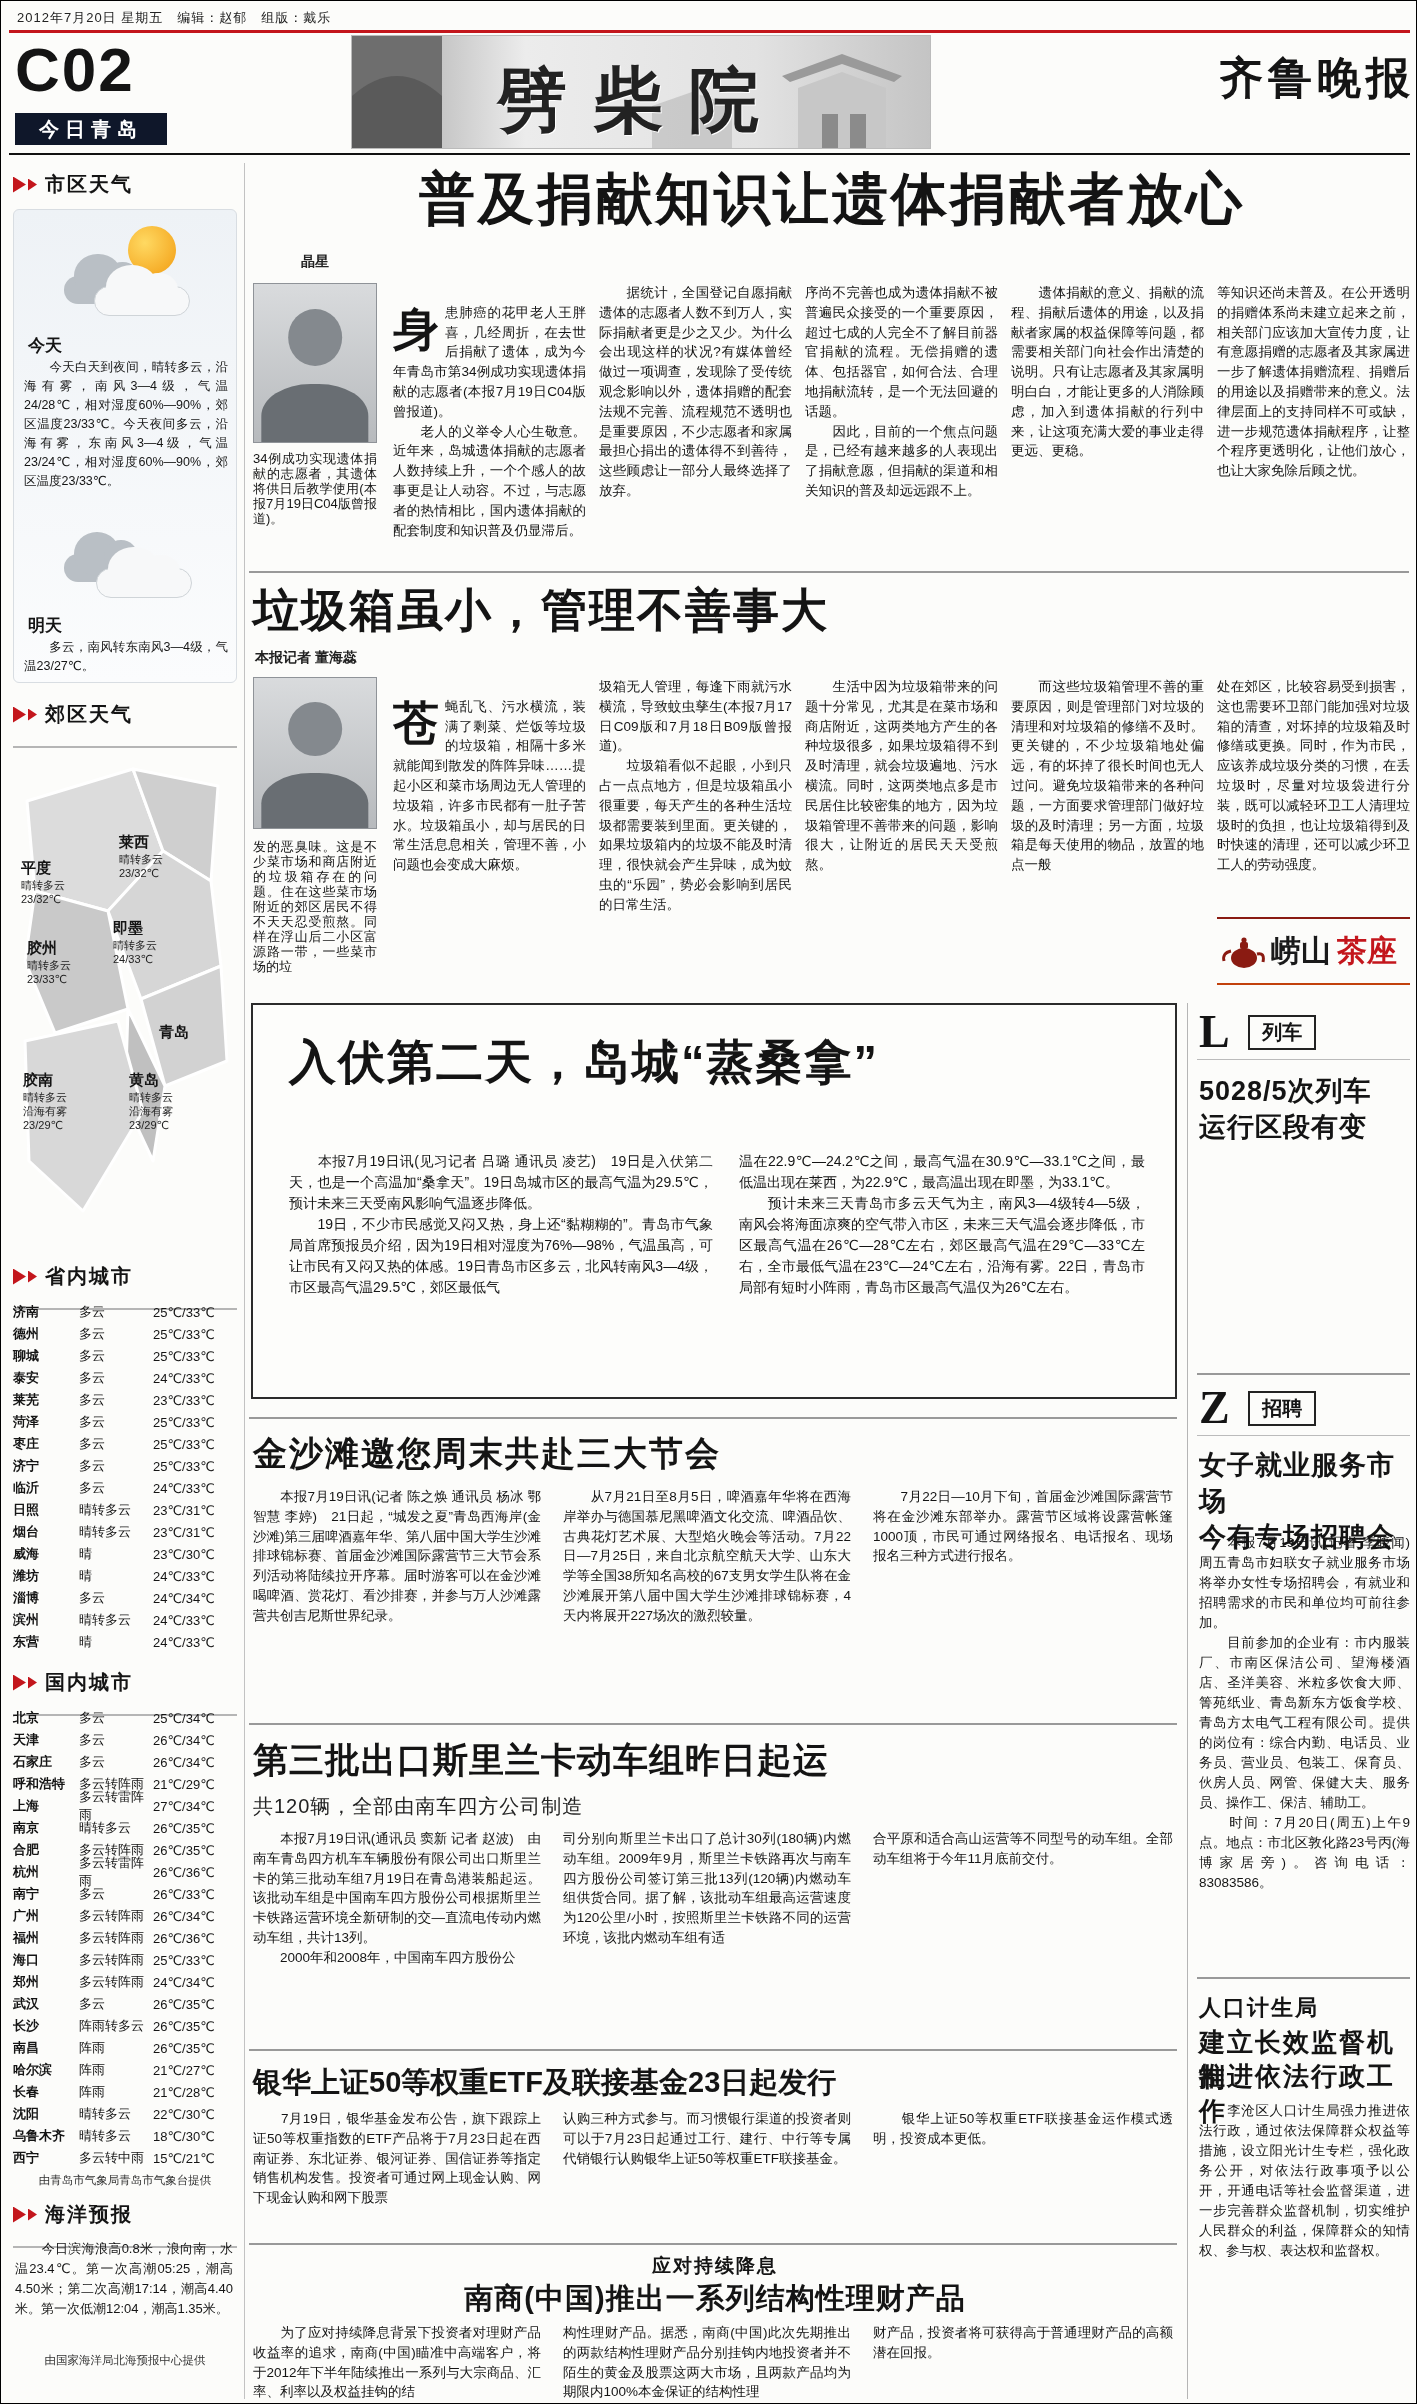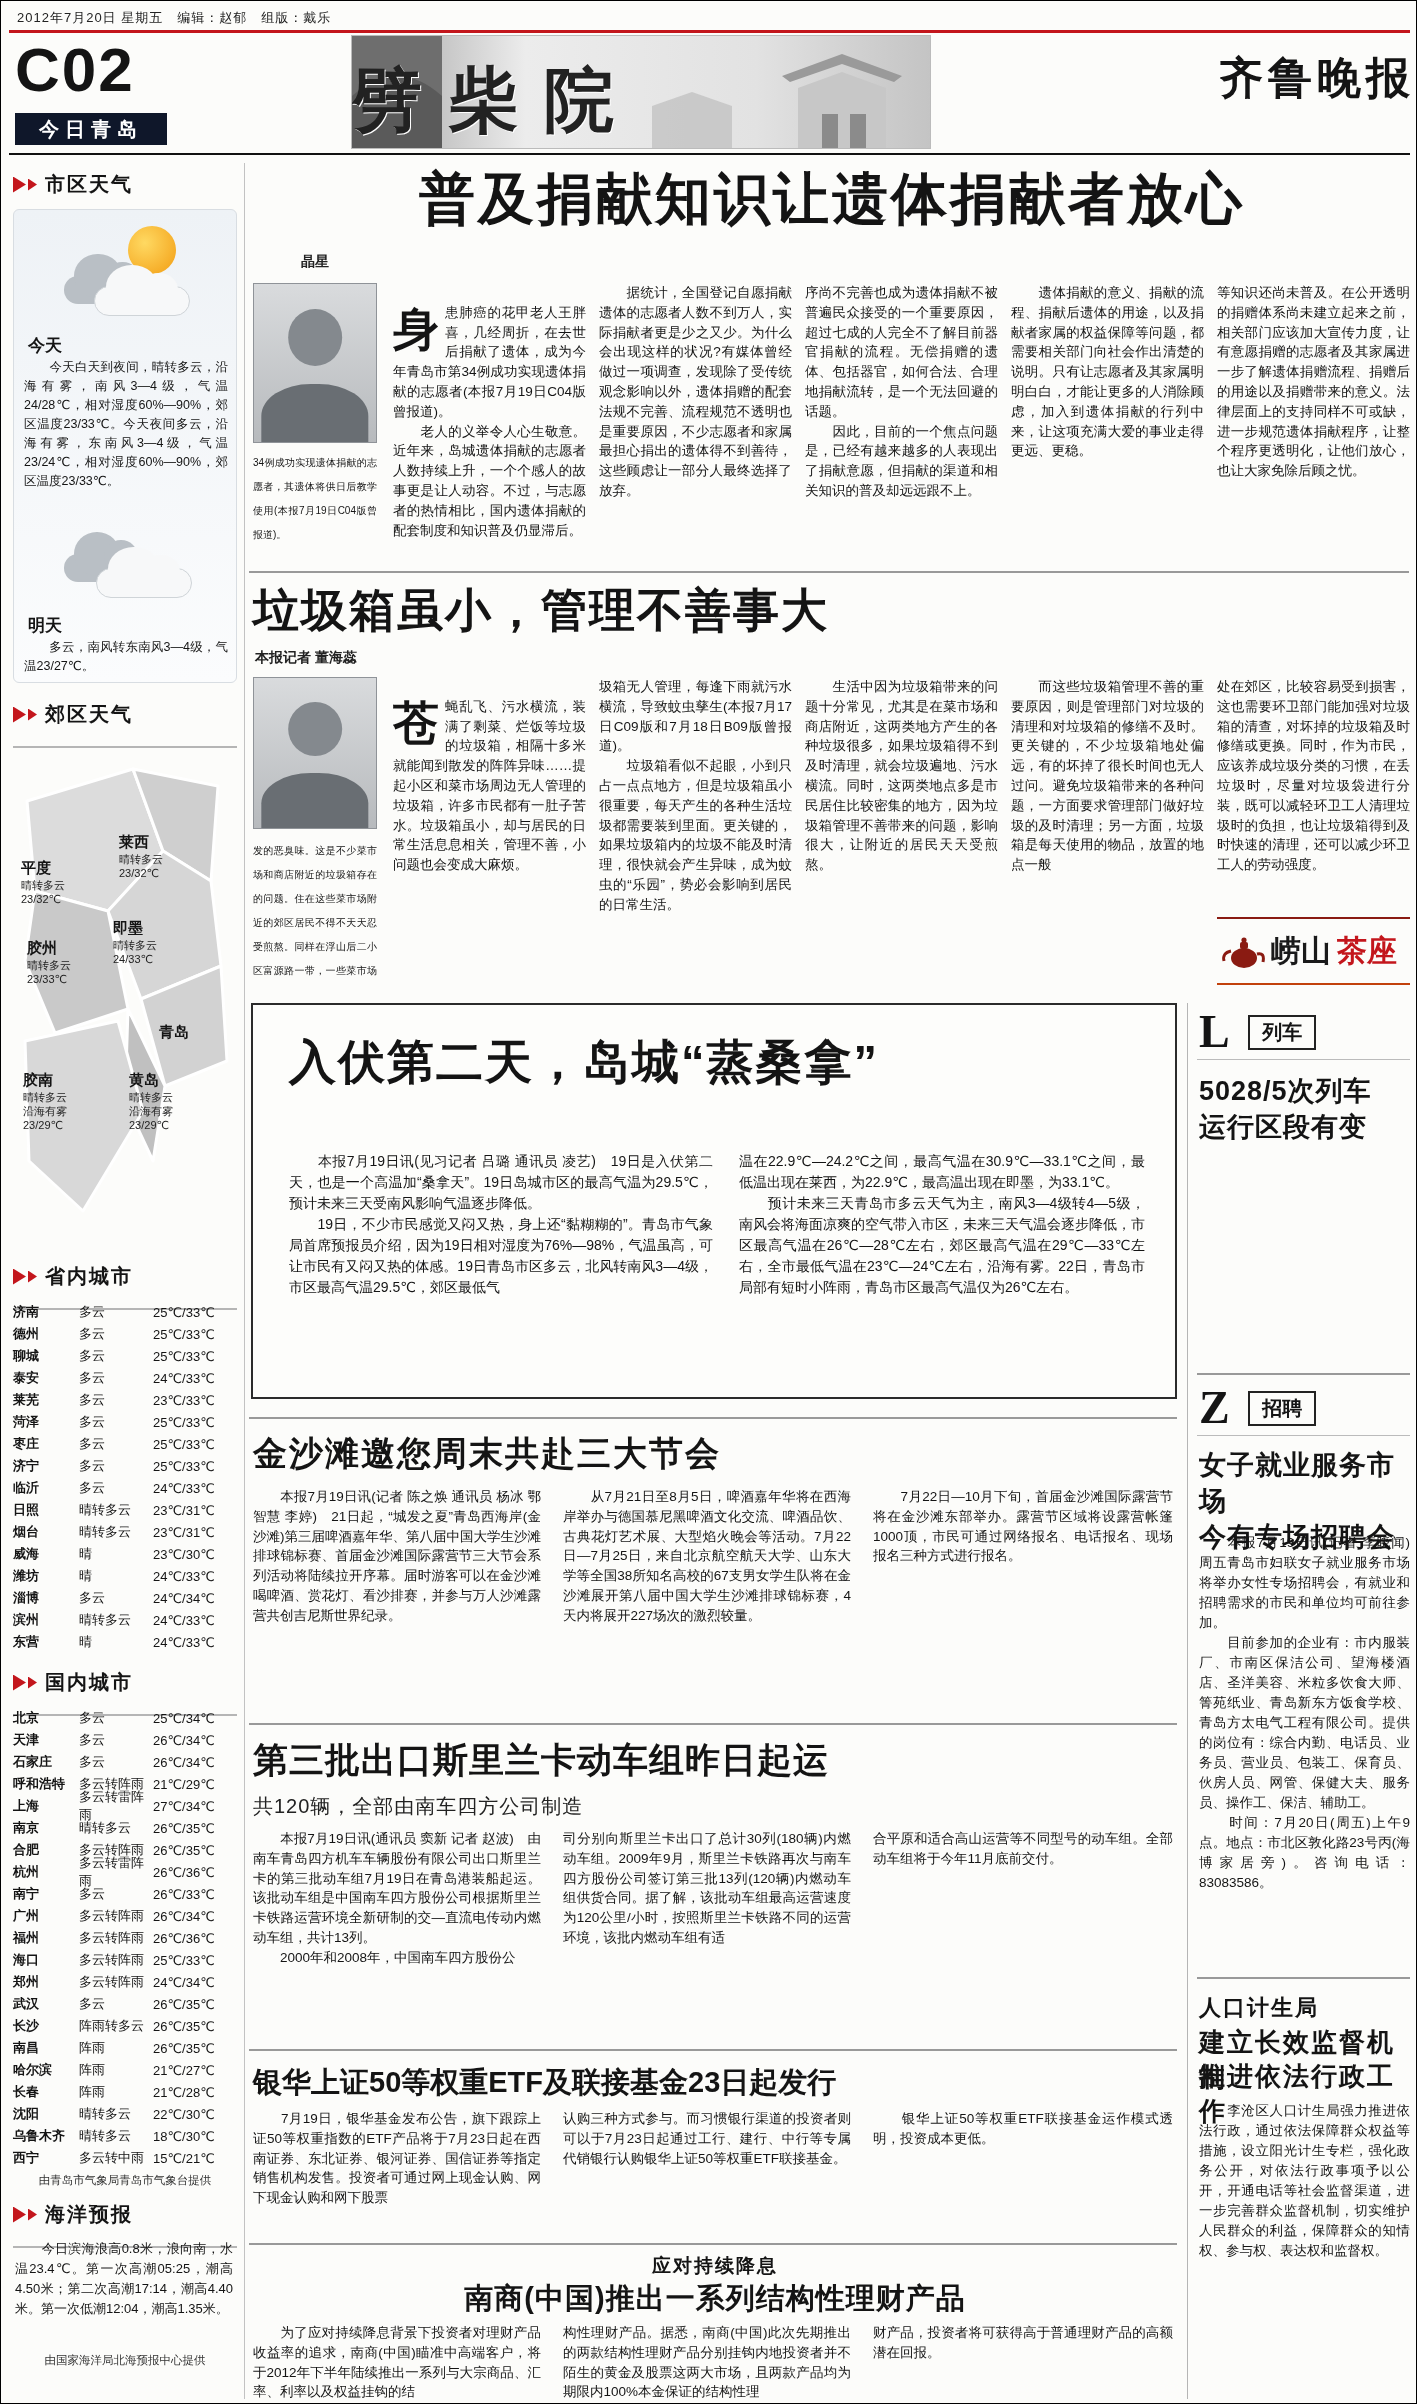--- a/index.html
+++ b/index.html
@@ -6,21 +6,21 @@
 html,body{background:#9a9a9a}
 body{font-family:"Liberation Sans","DejaVu Sans",sans-serif;color:#141414}
 .page{position:relative;width:1417px;height:2404px;margin:0 auto;background:#fcfcfa;border:1px solid #000;overflow:hidden}
 .abs{position:absolute}
 .dateline{font-size:13px;color:#222;letter-spacing:1px}
 .pagecode{font-size:62px;font-weight:900;letter-spacing:2px;line-height:1}
 .sectionbox{width:152px;height:32px;background:#0f172a;color:#fff;font-size:20px;font-weight:700;text-align:center;line-height:32px;letter-spacing:6px}
 .serif{font-family:"Liberation Serif","DejaVu Serif",serif}
 .papername{font-size:44px;font-weight:900;letter-spacing:5px}
 .masthead{background:linear-gradient(90deg,#7d7d7d 0%,#bdbdbd 12%,#ececec 30%,#e2e2e2 70%,#c4c4c4 100%);overflow:hidden;border:1px solid #bbb}
-.mh-title{position:absolute;left:0;right:0;top:18px;font-size:70px;font-weight:900;letter-spacing:26px;color:#222;font-family:"Liberation Serif","DejaVu Serif",serif;text-shadow:1px 1px 0 #fff}
+.mh-title{position:absolute;left:0;right:0;top:18px;text-align:center;font-size:70px;font-weight:900;letter-spacing:26px;color:#222;font-family:"Liberation Serif","DejaVu Serif",serif;text-shadow:1px 1px 0 #fff}
 .side-head{display:flex;align-items:center;gap:8px;border-bottom:2px solid #b5b5b5;padding-bottom:18px}
 .sh-text{font-size:20px;font-weight:900;letter-spacing:2px}
 .flag{display:inline-flex;align-items:center;gap:2px}
 .tri{display:inline-block;width:13px;height:16px;background:#c3161c;clip-path:polygon(0 0,100% 50%,0 100%)}
 .tri.small{width:9px;height:12px}
 .card{background:linear-gradient(180deg,#eef2f6,#fbfcfd);border:1px solid #d8dde2;border-radius:6px}
 .wlabel{font-size:17px;font-weight:800}
 .wtext{font-size:12.5px;line-height:19px;text-align:justify;white-space:pre-line;overflow:hidden}
 .sun{position:absolute;width:48px;height:48px;border-radius:50%;background:radial-gradient(circle at 35% 35%,#ffd962,#f29d13)}
 .cl{position:absolute;border-radius:20px}
@@ -31,21 +31,21 @@
 .cl::after{width:40%;height:120%;right:12%;top:-50%}
 .sub-name{font-size:15px;font-weight:800}
 .sub-info{font-size:11px;line-height:14px;color:#222;white-space:pre-line}
 .maplabel{position:absolute;text-align:left}
 .wrow{display:flex;height:22px;align-items:center;font-size:13px}
 .wc{width:66px;font-weight:700}
 .wd{flex:1}
 .wt{width:84px}
 .credit{font-size:11.5px;text-align:center;color:#333}
 .col{font-size:13.5px;line-height:19.8px;text-align:justify;white-space:pre-line;overflow:hidden}
-.col-s{font-size:10px;line-height:24px}
+.col-s{font-size:13px;line-height:15px}
 .dropcap{float:left;font-size:46px;line-height:46px;font-weight:900;margin:3px 6px 0 0}
 .photo{background:linear-gradient(#d9dbdd,#b7babd);border:1px solid #8f9398;overflow:hidden}
 .photo::before{content:"";position:absolute;left:50%;top:16%;width:44%;height:36%;transform:translateX(-50%);border-radius:50%;background:#84898e}
 .photo::after{content:"";position:absolute;left:50%;bottom:-7%;width:88%;height:44%;transform:translateX(-50%);border-radius:46% 46% 0 0;background:#696e73}
 .h-a1{font-size:56px;font-weight:900;letter-spacing:3px;text-align:center;line-height:1.15}
 .byline{font-size:14px;font-weight:700;color:#222}
 .h-a2{font-size:46px;font-weight:900;letter-spacing:2px;line-height:1.1}
 .saunabox{border:2px solid #2b2b2b;background:#fdfdfb}
 .h-sauna{font-size:47px;font-weight:900;letter-spacing:2px}
 .subtitle{font-size:21px;color:#1a1a1a;letter-spacing:2px}

